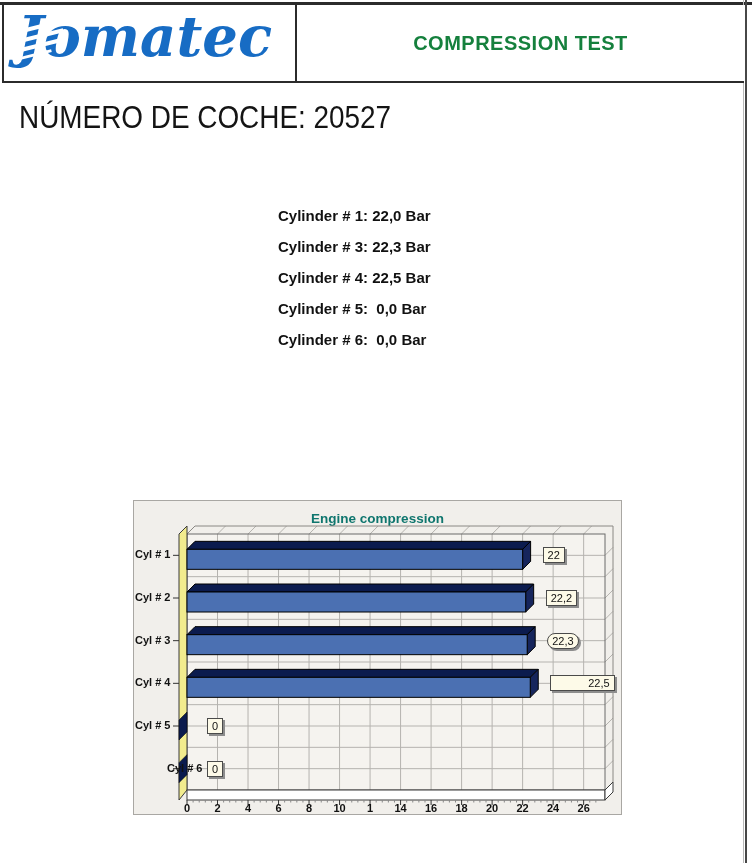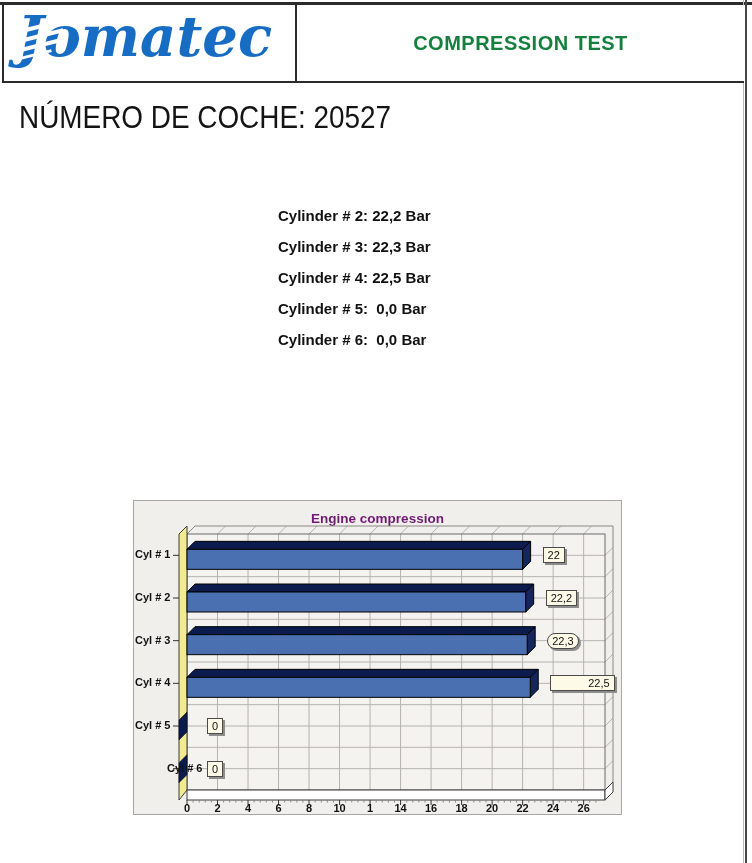--- a/index.html
+++ b/index.html
@@ -44,21 +44,21 @@
   .reading-line{
     font-size:15px;font-weight:bold;color:#111;line-height:31px;white-space:pre;
   }
   
   .chart-panel{
     left:133px;top:500px;width:489px;height:315px;box-sizing:border-box;
     background:#f1efeb;border:1px solid #a9a7a3;
   }
   .chart-title{
     position:absolute;left:0;right:0;top:10px;text-align:center;
-    font-size:13.5px;font-weight:bold;color:#701a75;
+    font-size:13.5px;font-weight:bold;color:#0f766e;
   }
   #chart-svg{position:absolute;left:0;top:0;}
   .ylab{
     position:absolute;left:1px;width:38px;text-align:left;
     font-size:11px;font-weight:bold;color:#111;
   }
   .xlab{
     position:absolute;width:26px;text-align:center;top:301px;
     font-size:11px;font-weight:bold;color:#111;
   }
@@ -84,21 +84,21 @@
     <i class="logo-stripe s4"></i>
   </div>
   <div class="title-cell">
     <span class="report-title">COMPRESSION TEST</span>
   </div>
 </div>
 
 <div class="abs car-number">NÚMERO DE COCHE: 20527</div>
 
 <div class="abs readings" id="readings">
-    <div class="reading-line">Cylinder # 2: 22,2 Bar</div>
+    <div class="reading-line">Cylinder # 1: 22,0 Bar</div>
     <div class="reading-line">Cylinder # 3: 22,3 Bar</div>
     <div class="reading-line">Cylinder # 4: 22,5 Bar</div>
     <div class="reading-line">Cylinder # 5:  0,0 Bar</div>
     <div class="reading-line">Cylinder # 6:  0,0 Bar</div>
   </div>
 
 <div class="abs chart-panel" id="chart-panel">
   <div class="chart-title">Engine compression</div>
   <svg id="chart-svg" width="489" height="315" viewBox="0 0 489 315">
       <rect x="53" y="33" width="418" height="256" fill="#f5f3ef"></rect>

